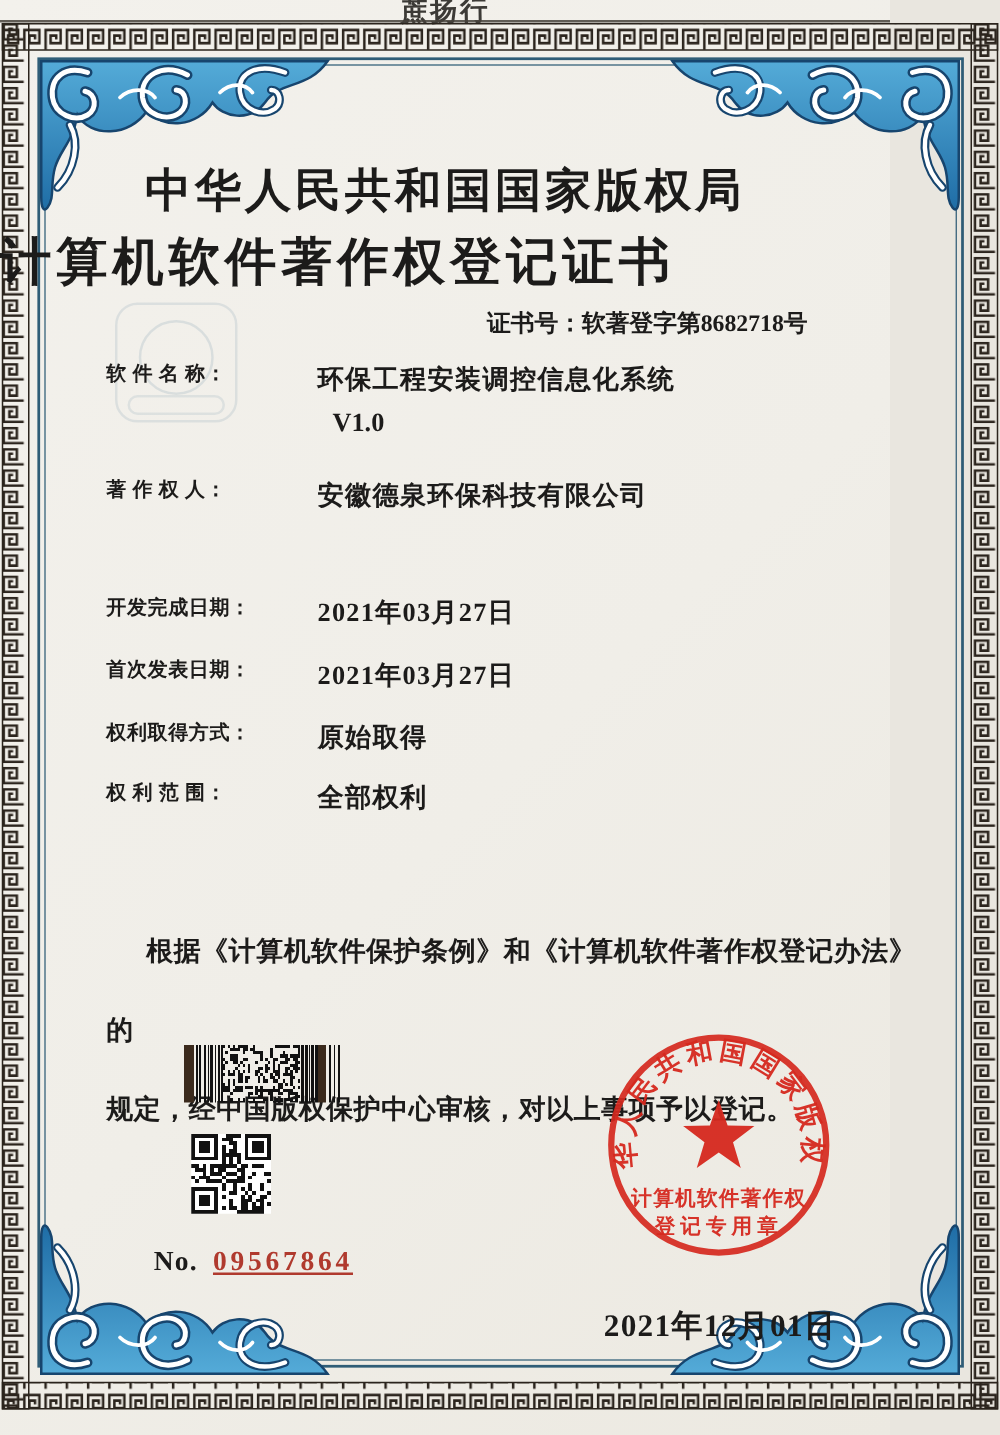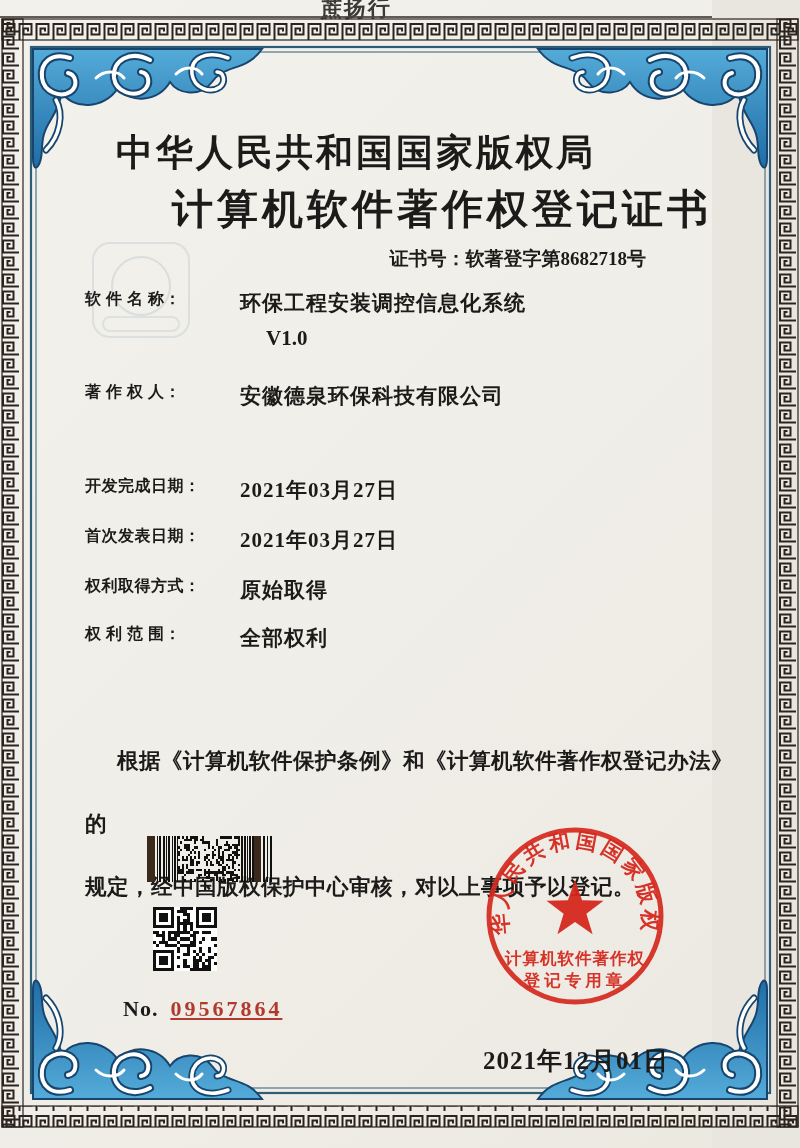--- a/index.html
+++ b/index.html
@@ -14,28 +14,28 @@
   
   .handwriting{
     top:-6px;left:0;width:100%;text-align:center;
     font-size:22px;color:#3c3a36;transform:rotate(-1deg);
     font-weight:700;letter-spacing:2px;
   }
   .top-rule{top:16px;left:0;width:100%;height:2px;background:#47423b;opacity:.85;}
   
   .authority{top:128px;left:0;width:100%;text-align:center;
     font-size:37px;font-weight:700;letter-spacing:3px;}
-  .cert-title{top:182px;left:0;width:100%;text-align:right;
+  .cert-title{top:182px;left:0;width:100%;text-align:left;
     font-size:41px;font-weight:800;letter-spacing:4px;}
   .cert-no{top:246px;right:66px;font-size:19px;font-weight:700;}
   .cert-no .lbl{}
   
   .row{left:85px;width:660px;font-weight:700;}
   .row .lbl{display:inline-block;width:150px;font-size:16px;letter-spacing:.5px;vertical-align:top;}
-  .row .val{display:inline-block;margin-left:1px;font-size:21px;letter-spacing:1px;}
+  .row .val{display:inline-block;margin-left:15px;font-size:21px;letter-spacing:1px;}
   .r0{top:289px;}
   .r0b{top:326px;left:243px;font-size:21px;font-weight:700;margin-left:23px;}
   .r1{top:382px;}
   .r2{top:476px;}
   .r3{top:526px;}
   .r4{top:576px;}
   .r5{top:624px;}
   .r6{top:672px;}
   
   .body-par{top:730px;left:85px;width:660px;font-size:21.5px;font-weight:700;

